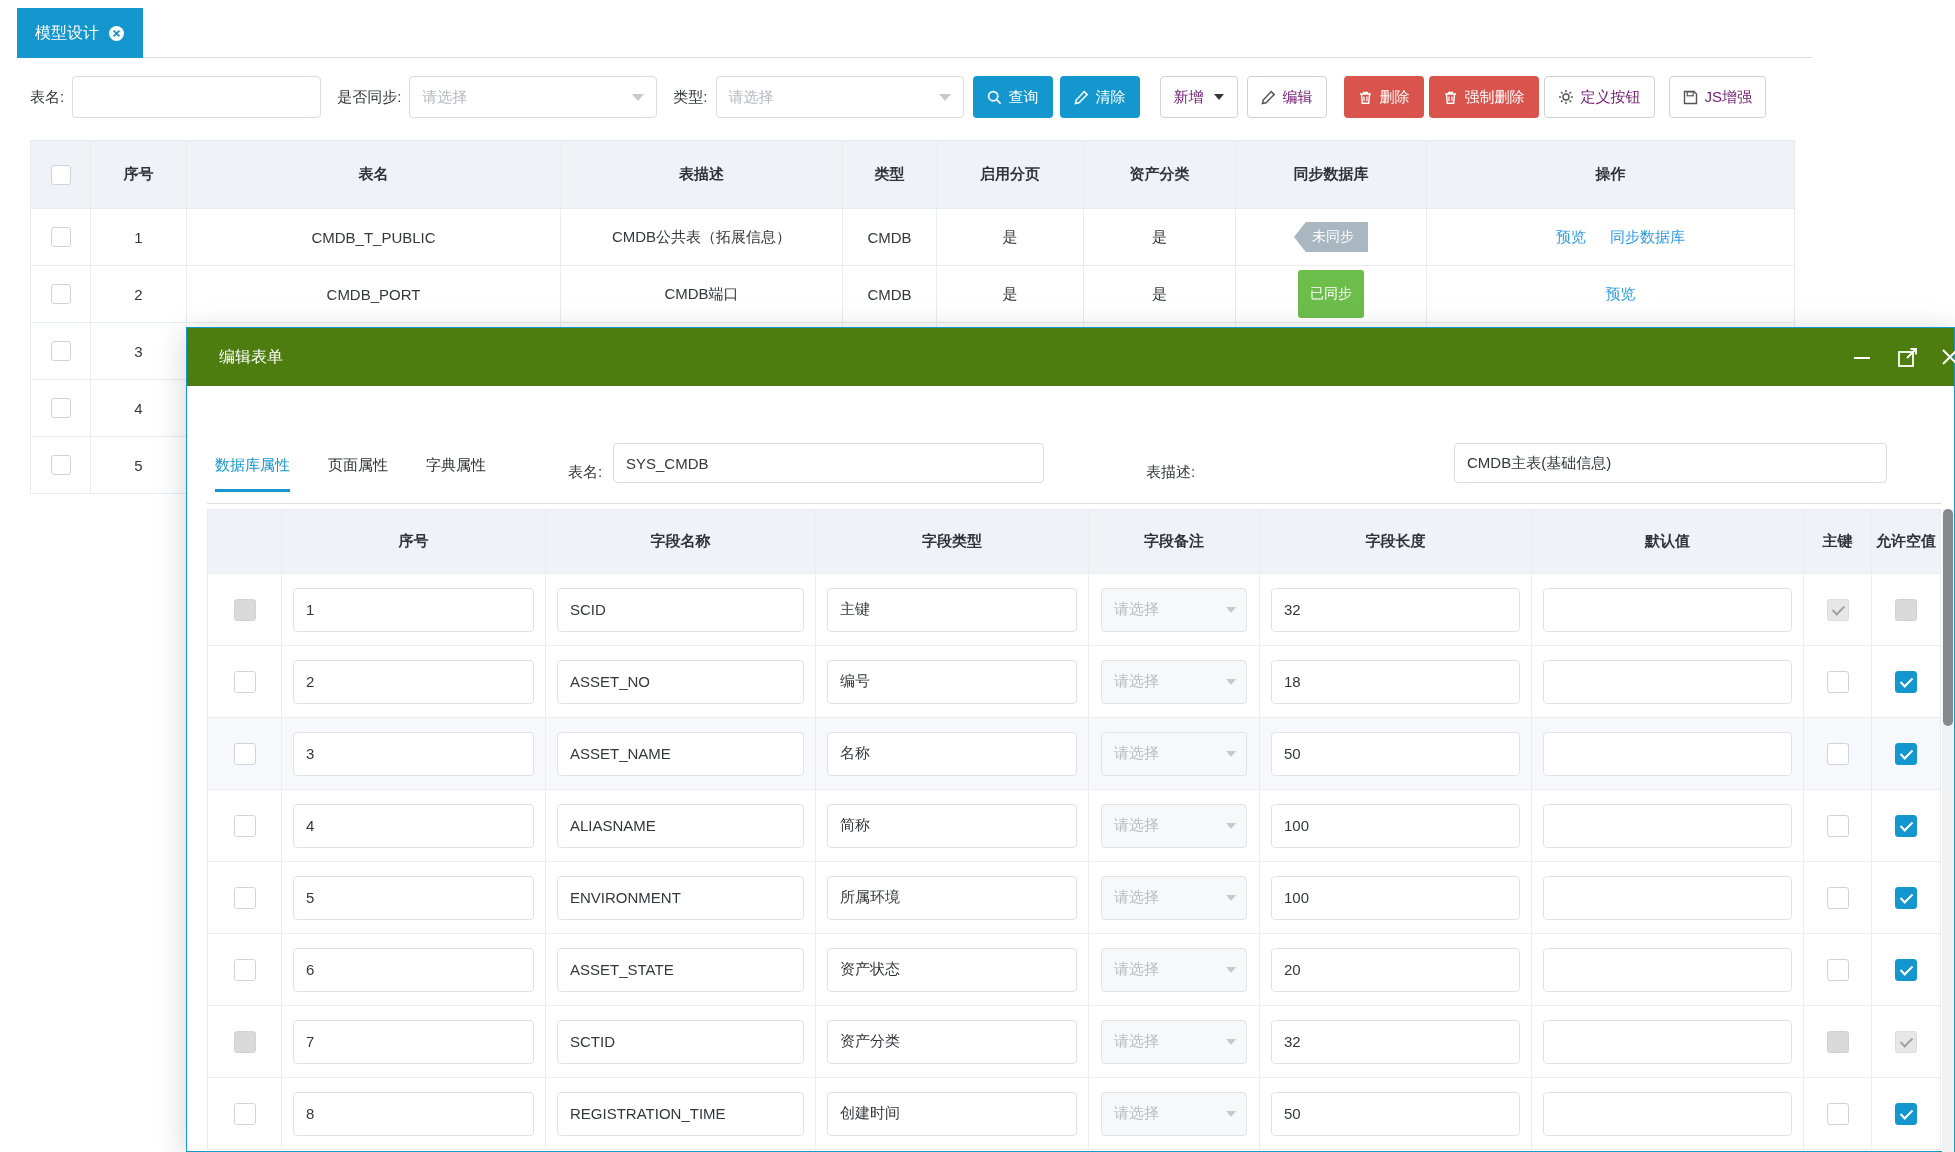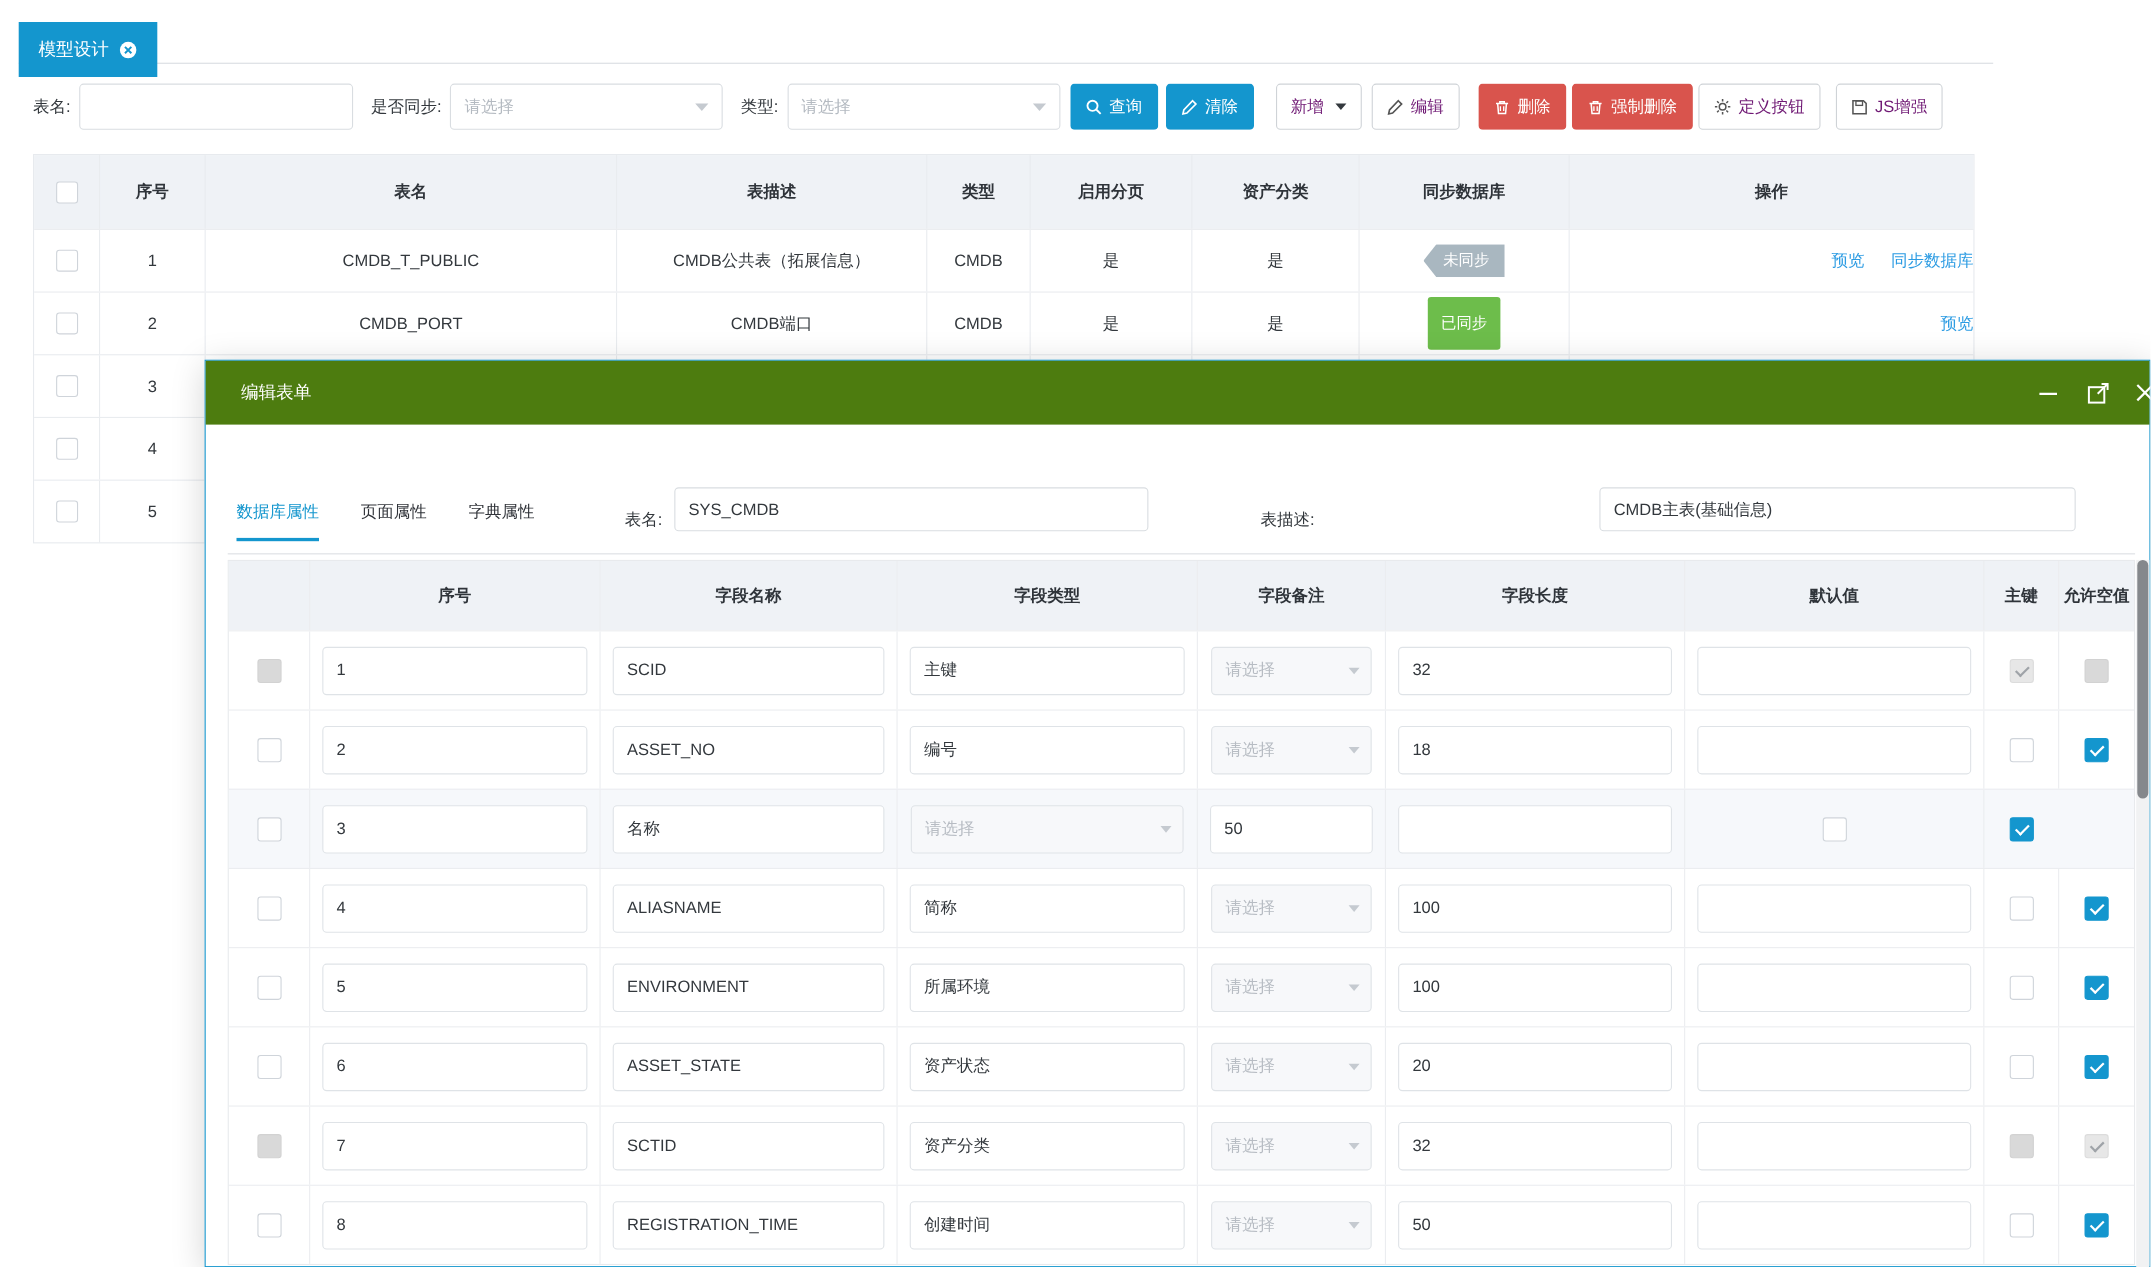--- a/index.html
+++ b/index.html
@@ -3,21 +3,21 @@
 <meta charset="utf-8">
 <style>
   * { margin:0; padding:0; box-sizing:border-box; }
   html,body { width:1955px; height:1152px; overflow:hidden; background:#fff;
     font-family:"Liberation Sans","DejaVu Sans",sans-serif; color:#33383d; }
   .page { position:relative; width:1955px; height:1152px; background:#fff; }
 
   
   .tabbar { position:absolute; left:17px; top:8px; width:1795px; height:50px;
     border-bottom:1px solid #d9dde1; background:#fff; }
-  .tab-active { position:absolute; left:0; top:12px; height:50px; padding:0 18px;
+  .tab-active { position:absolute; left:0; top:0; height:50px; padding:0 18px;
     background:#1496ce; color:#fff; display:flex; align-items:center; gap:9px;
     font-size:16px; cursor:pointer; }
   .tab-close { width:17px; height:17px; display:inline-block; }
 
   
   .toolbar { position:absolute; left:30px; top:76px; width:1790px; height:42px;
     display:flex; align-items:center; font-size:15px; }
   .tb-label { color:#33383d; white-space:nowrap; }
   .tb-input { width:249px; height:42px; border:1px solid #d9dde1; border-radius:4px;
     margin-left:8px; padding:0 10px; font-size:15px; outline:none; }
@@ -43,21 +43,21 @@
   
   .mtable { position:absolute; left:30px; top:140px; width:1765px;
     border:1px solid #e7eaee; background:#fff; }
   .mhead, .mrow { display:grid;
     grid-template-columns:60px 96px 374px 282px 94px 147px 152px 191px auto; }
   .mhead { background:#eff2f6; height:67px; font-weight:bold; font-size:15px; color:#2f343a; }
   .mrow { height:57px; border-top:1px solid #e9ecef; font-size:15px; }
   .mcell { display:flex; align-items:center; justify-content:center;
     border-right:1px solid #e9ecef; overflow:hidden; }
   .mcell:last-child { border-right:none; }
-  .mcell.ops { justify-content:flex-end; padding-left:20px; gap:24px; }
+  .mcell.ops { justify-content:center; padding-left:20px; gap:24px; }
   .op-link { color:#2d9ce3; text-decoration:none; cursor:pointer; white-space:nowrap; }
 
   
   .cb { position:relative; display:inline-block; width:20px; height:20px;
     border:1px solid #cfd4da; border-radius:3px; background:#fff; cursor:pointer; }
   .cb-lg { width:22px; height:22px; }
   .cb.checked { background:#1496ce; border-color:#1496ce; }
   .cb.checked::after { content:""; position:absolute; left:7px; top:3px; width:5px;
     height:10px; border-right:2.5px solid #fff; border-bottom:2.5px solid #fff;
     transform:rotate(45deg); }
@@ -418,20 +418,23 @@
             </div>
   </div>
           <div class="frow hl">
     <div class="fcell">
               <span class="cb cb-lg "></span>
             </div>
     <div class="fcell">
               <input class="fin" value="3" style="">
             </div>
     <div class="fcell">
+              <input class="fin" value="ASSET_NAME" style="">
+            </div>
+    <div class="fcell">
               <input class="fin" value="名称" style="">
             </div>
     <div class="fcell">
       <div class="fselect">
         <span>请选择</span>
         <i class="caret"></i>
       </div>
     </div>
     <div class="fcell">
               <input class="fin" value="50" style="">

